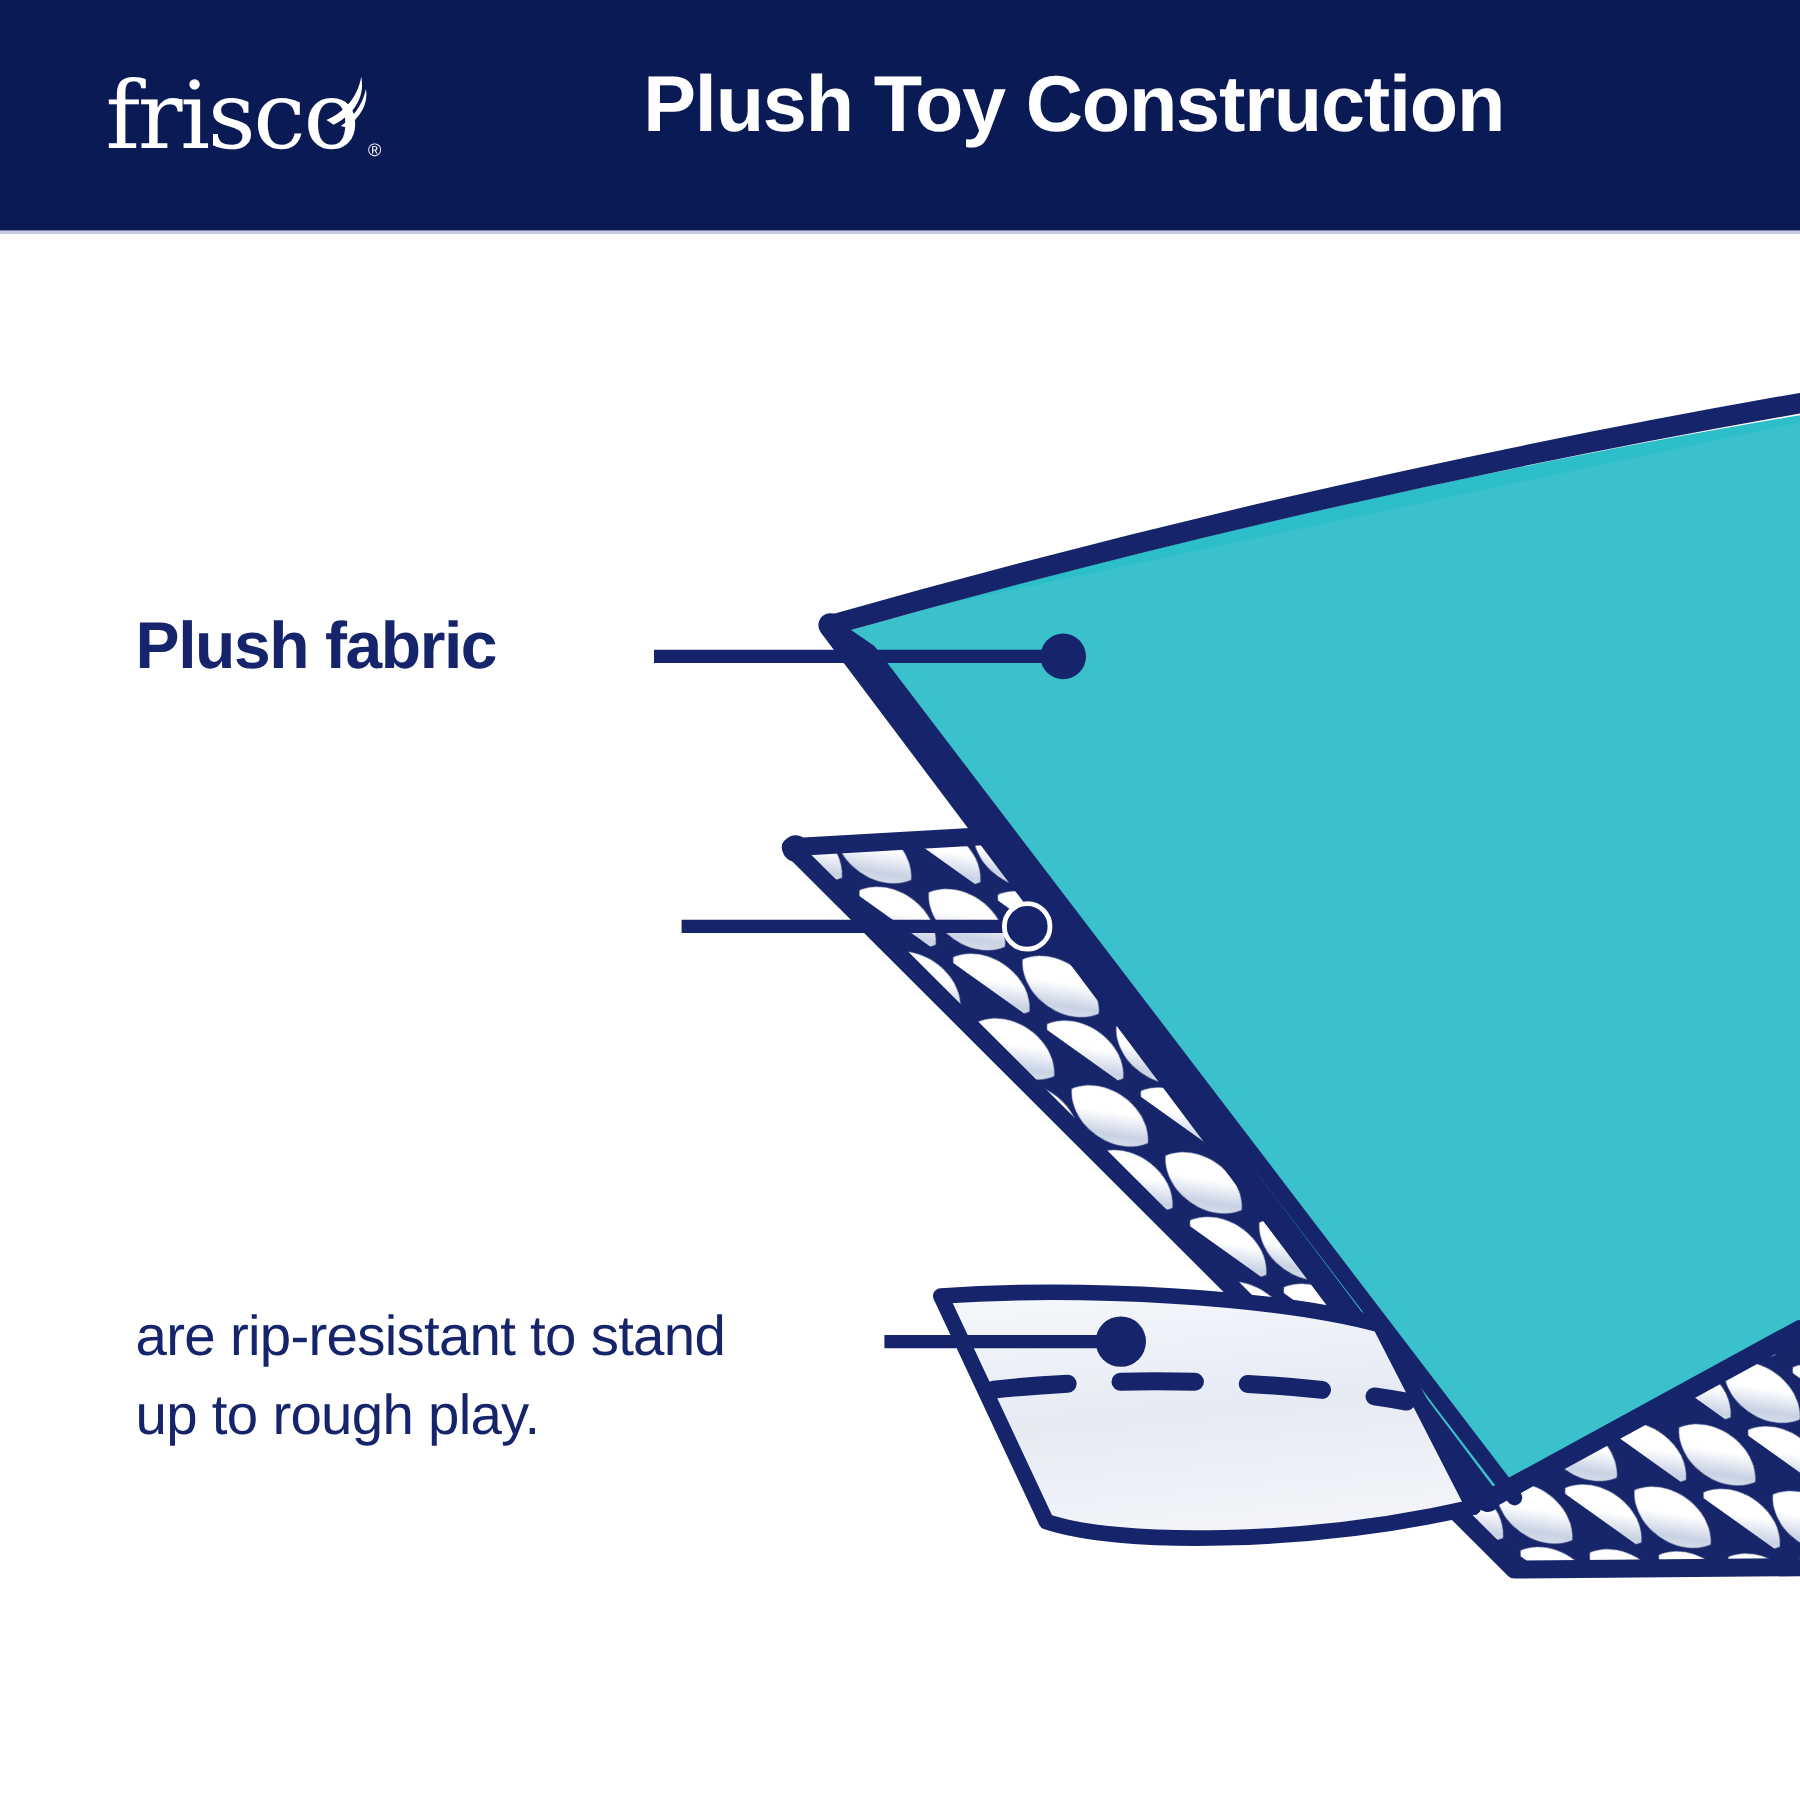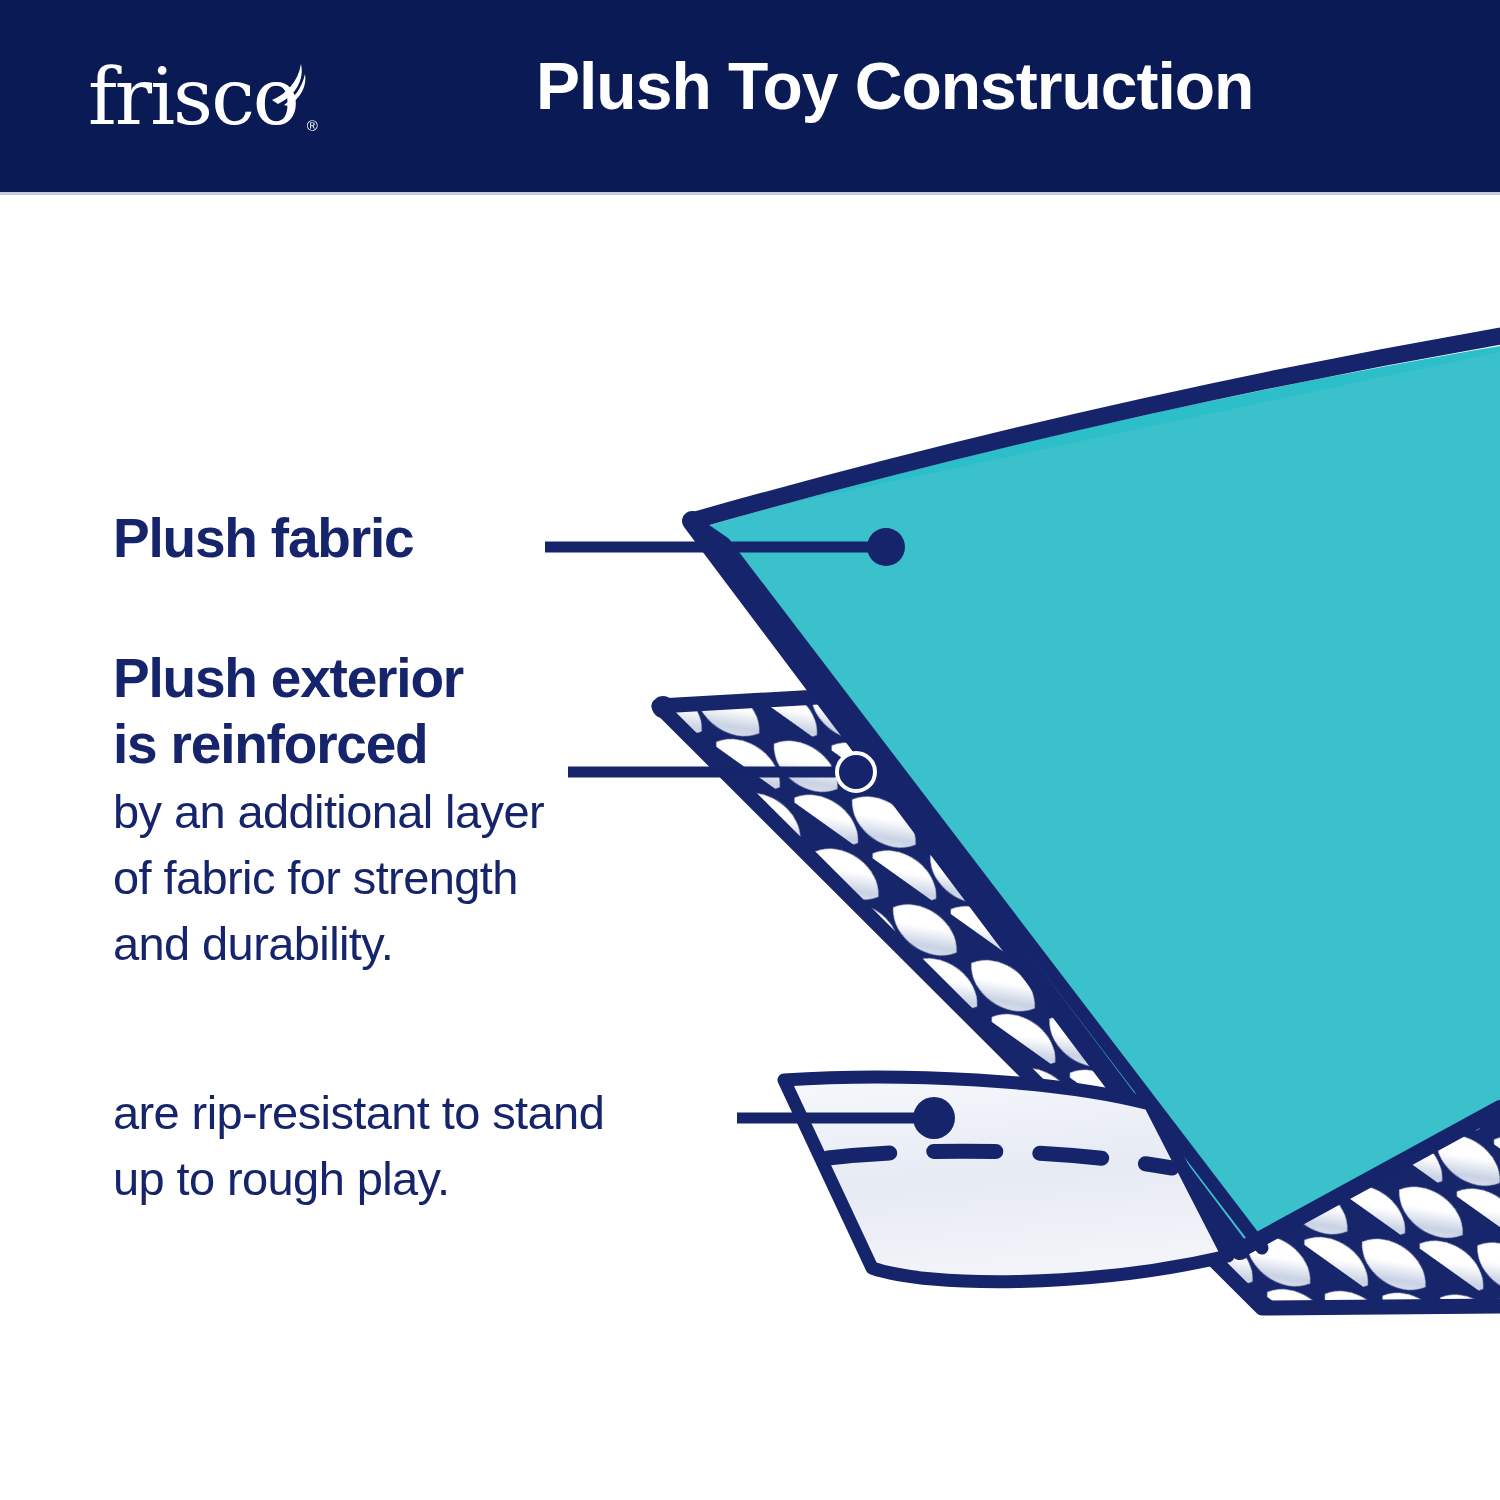--- a/index.html
+++ b/index.html
@@ -225,26 +225,19 @@
     <g>
       <line class="leader-line" x1="737" y1="1118" x2="924" y2="1118"></line>
       <circle class="leader-dot" cx="934" cy="1118" r="21"></circle>
     </g>
   </svg>
 
   <div class="label-block" id="block-1">
     <div class="label-head">Plush fabric</div>
   </div>
 
-  <div class="label-block" id="block-2">
-    <div class="label-head">Plush exterior
-is reinforced</div>
-    <div class="label-body">by an additional layer
-of fabric for strength
-and durability.</div>
-  </div>
 
   <div class="label-block" id="block-3">
     <div class="label-body">are rip-resistant to stand
 up to rough play.</div>
   </div>
 
 </div>
 
 </body></html>

